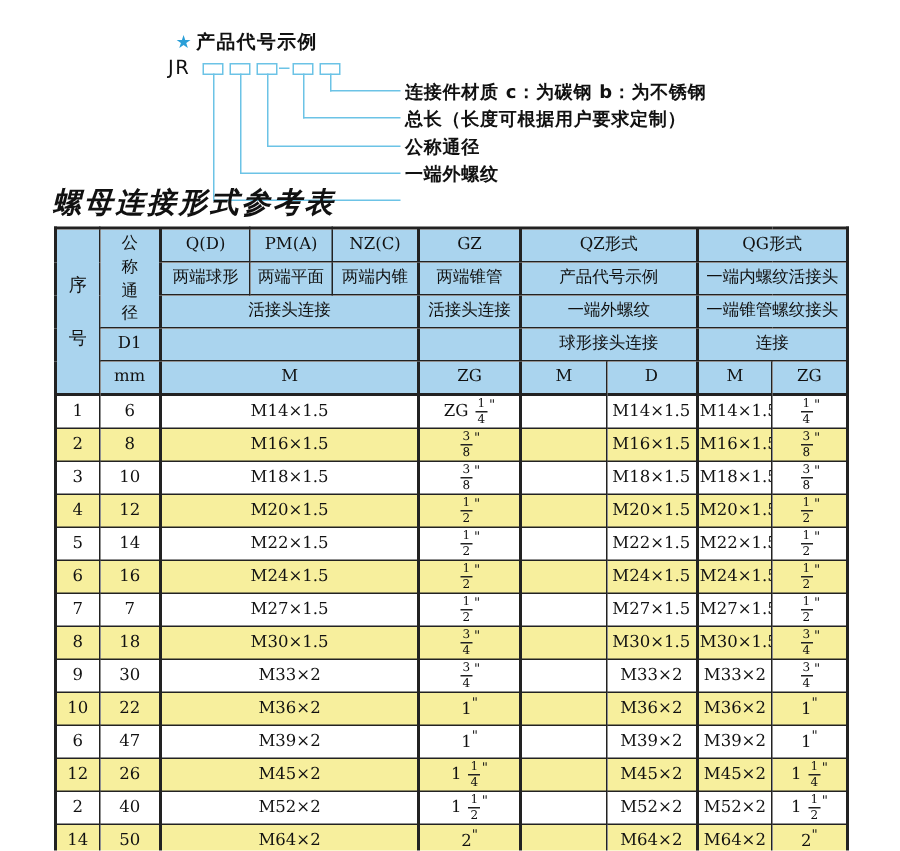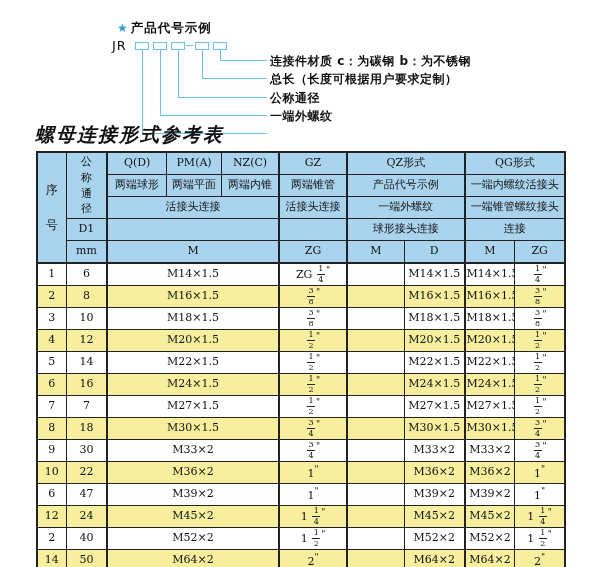--- a/index.html
+++ b/index.html
@@ -245,21 +245,21 @@
           <td>47</td>
           <td colspan="3" class="bl2">M39×2</td>
           <td class="bl2">1<span class="inch">"</span></td>
           <td class="bl2"></td>
           <td>M39×2</td>
           <td class="bl2">M39×2</td>
           <td>1<span class="inch">"</span></td>
         </tr>
         <tr>
           <td>12</td>
-          <td>24</td>
+          <td>26</td>
           <td colspan="3" class="bl2">M45×2</td>
           <td class="bl2">1 <span class="frac"><span class="fn">1</span><span class="fd">4</span></span><span class="inch">"</span></td>
           <td class="bl2"></td>
           <td>M45×2</td>
           <td class="bl2">M45×2</td>
           <td>1 <span class="frac"><span class="fn">1</span><span class="fd">4</span></span><span class="inch">"</span></td>
         </tr>
         <tr>
           <td>2</td>
           <td>40</td>

